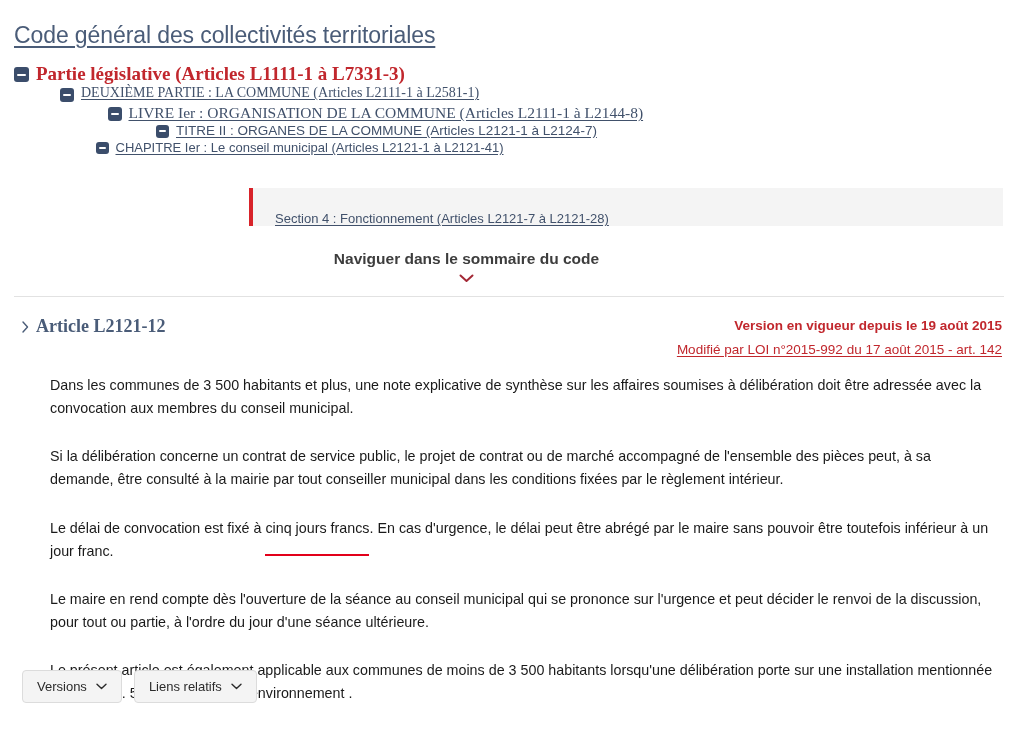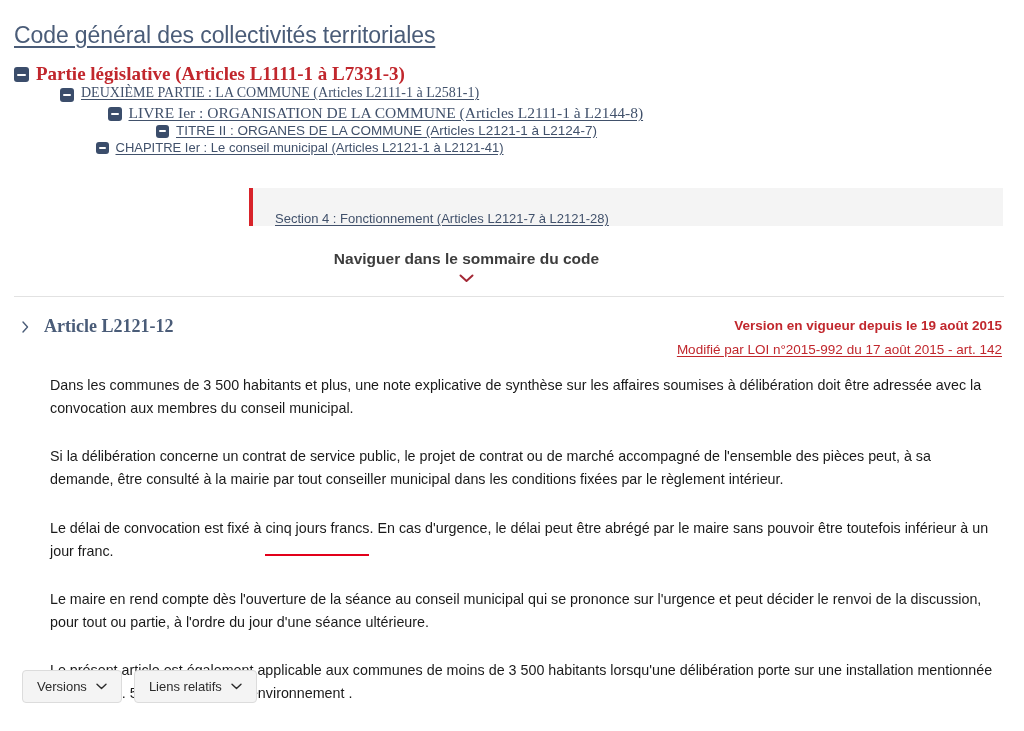--- a/index.html
+++ b/index.html
@@ -182,21 +182,21 @@
     top: 316px;
     width: 1024px;
     height: 50px;
   }
   .article-title {
     position: absolute;
     left: 22px;
     top: 0;
     display: flex;
     align-items: center;
-    gap: 15px;
+    gap: 7px;
     cursor: pointer;
   }
   .article-chev { line-height: 0; }
   .article-title-text {
     font-family: "Liberation Serif", serif;
     font-size: 18px;
     font-weight: 700;
     color: #4a5c78;
   }
   .version-block {

